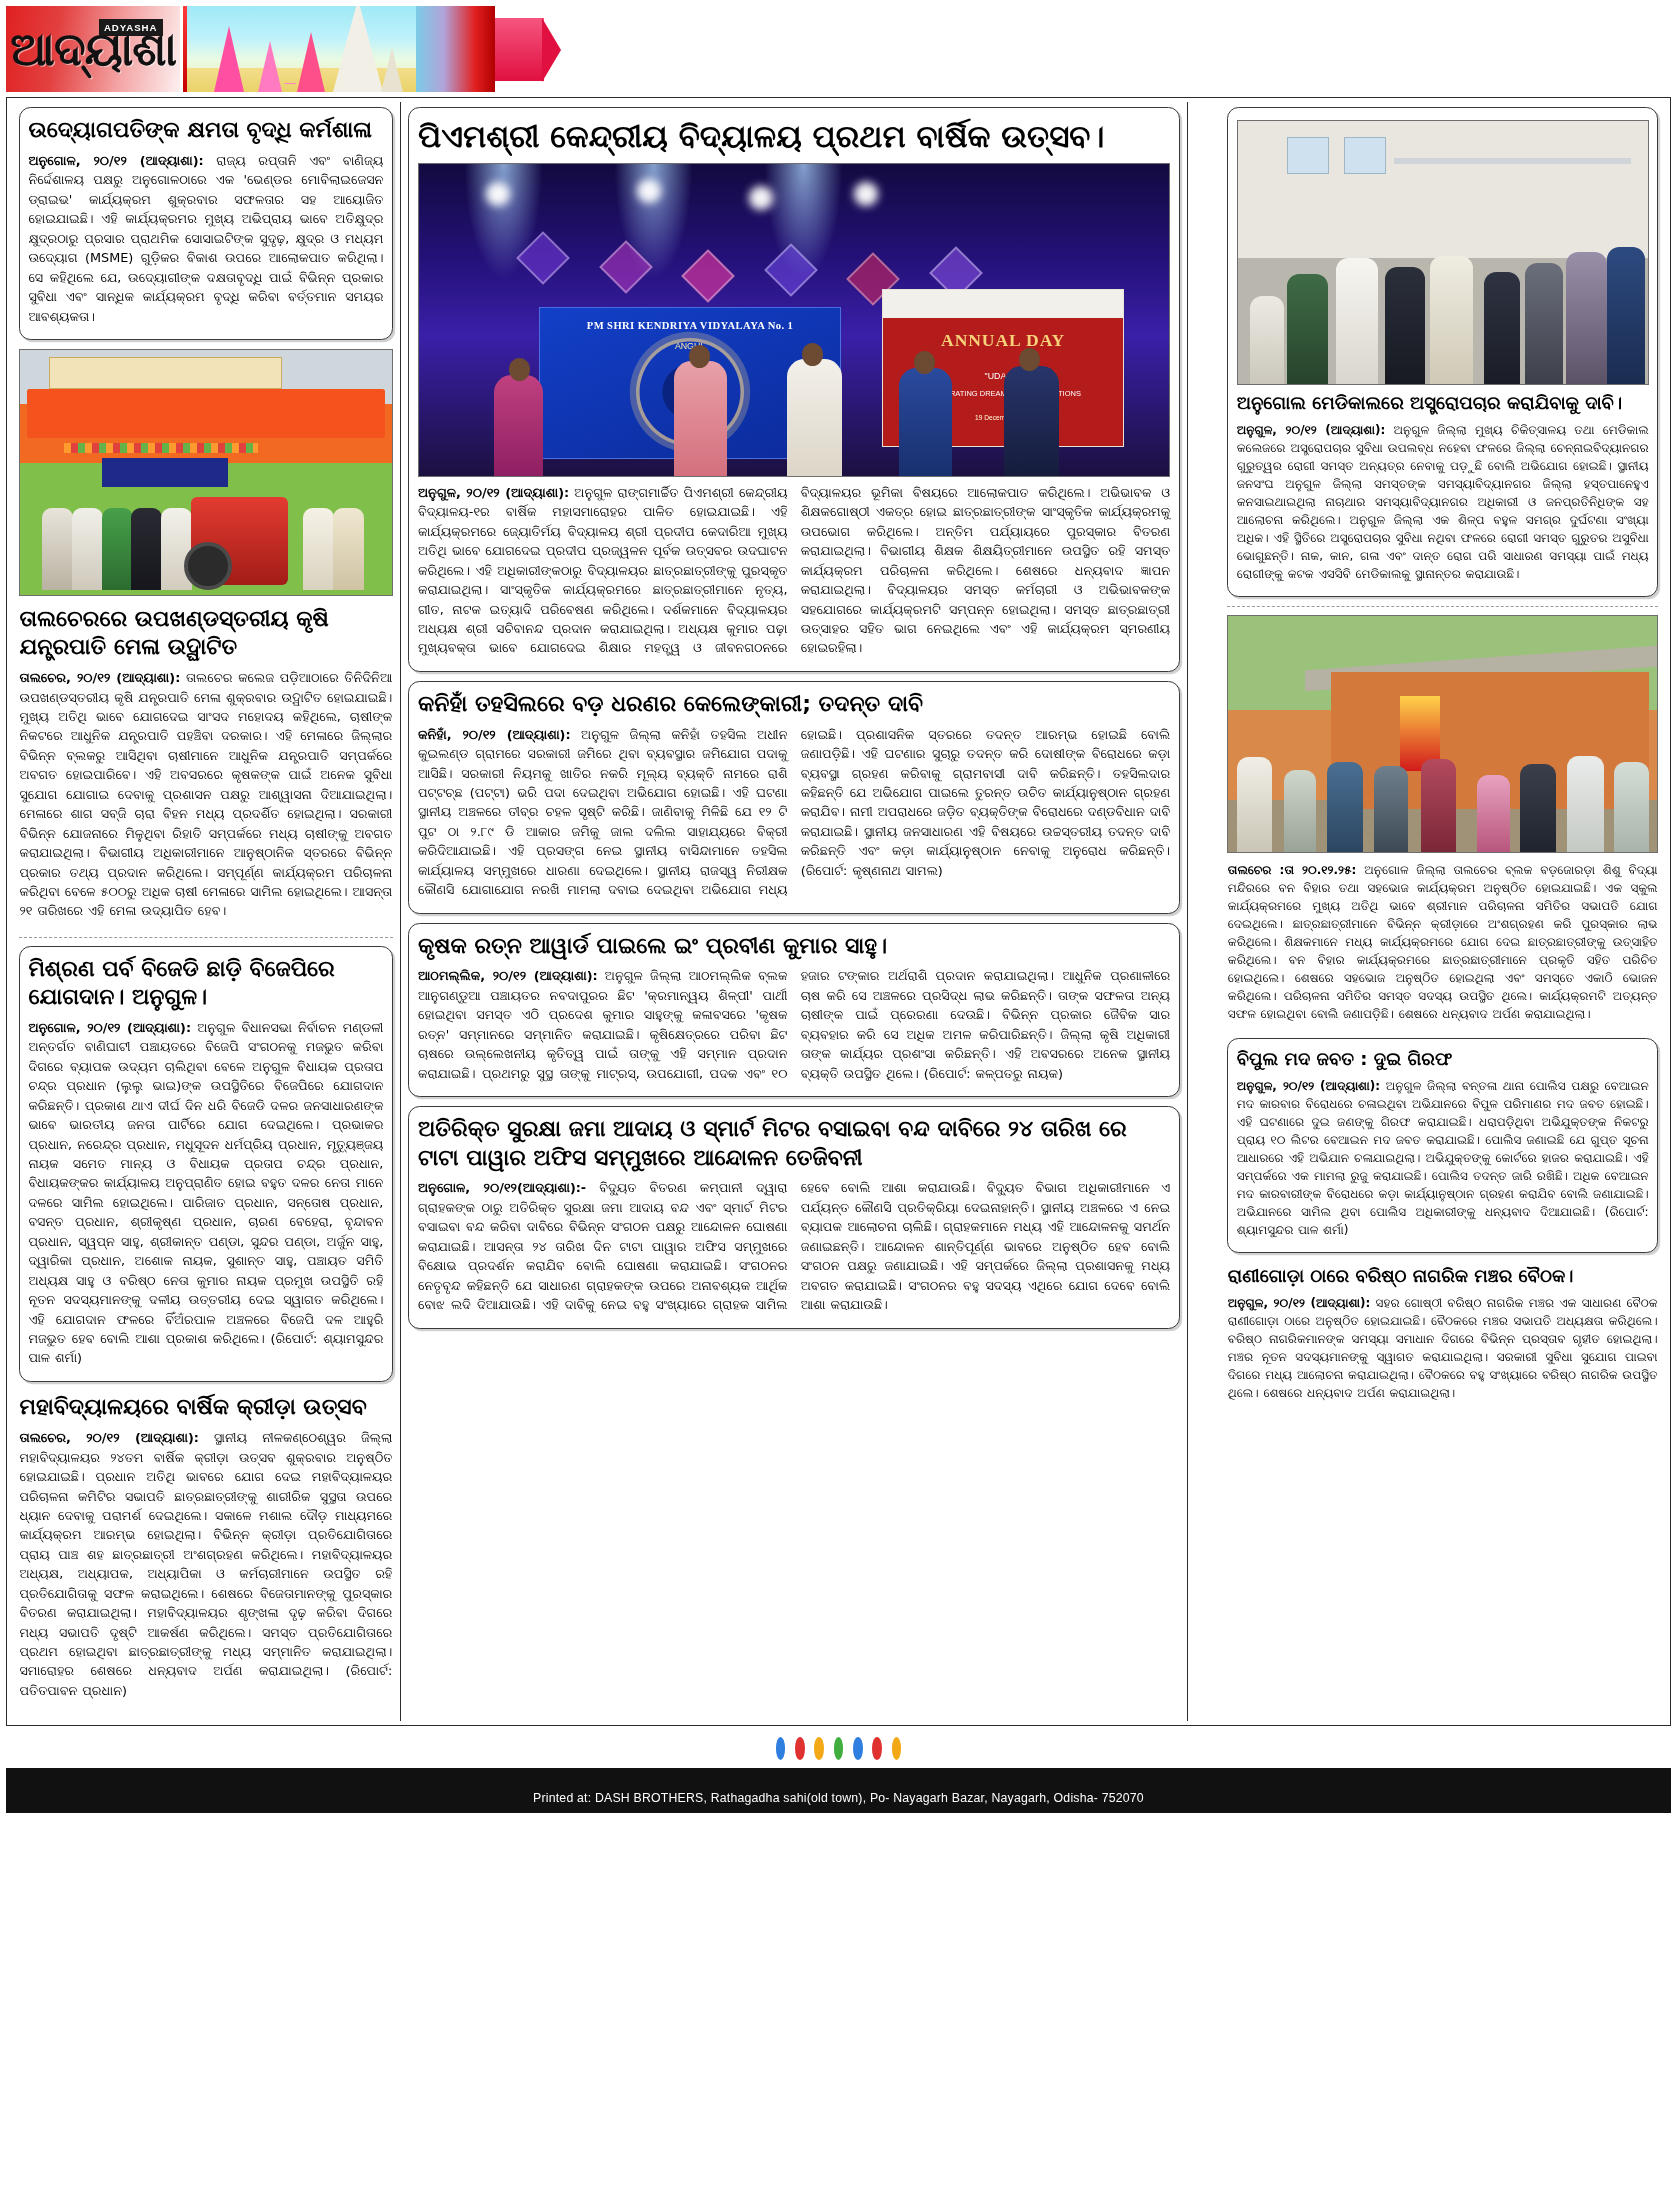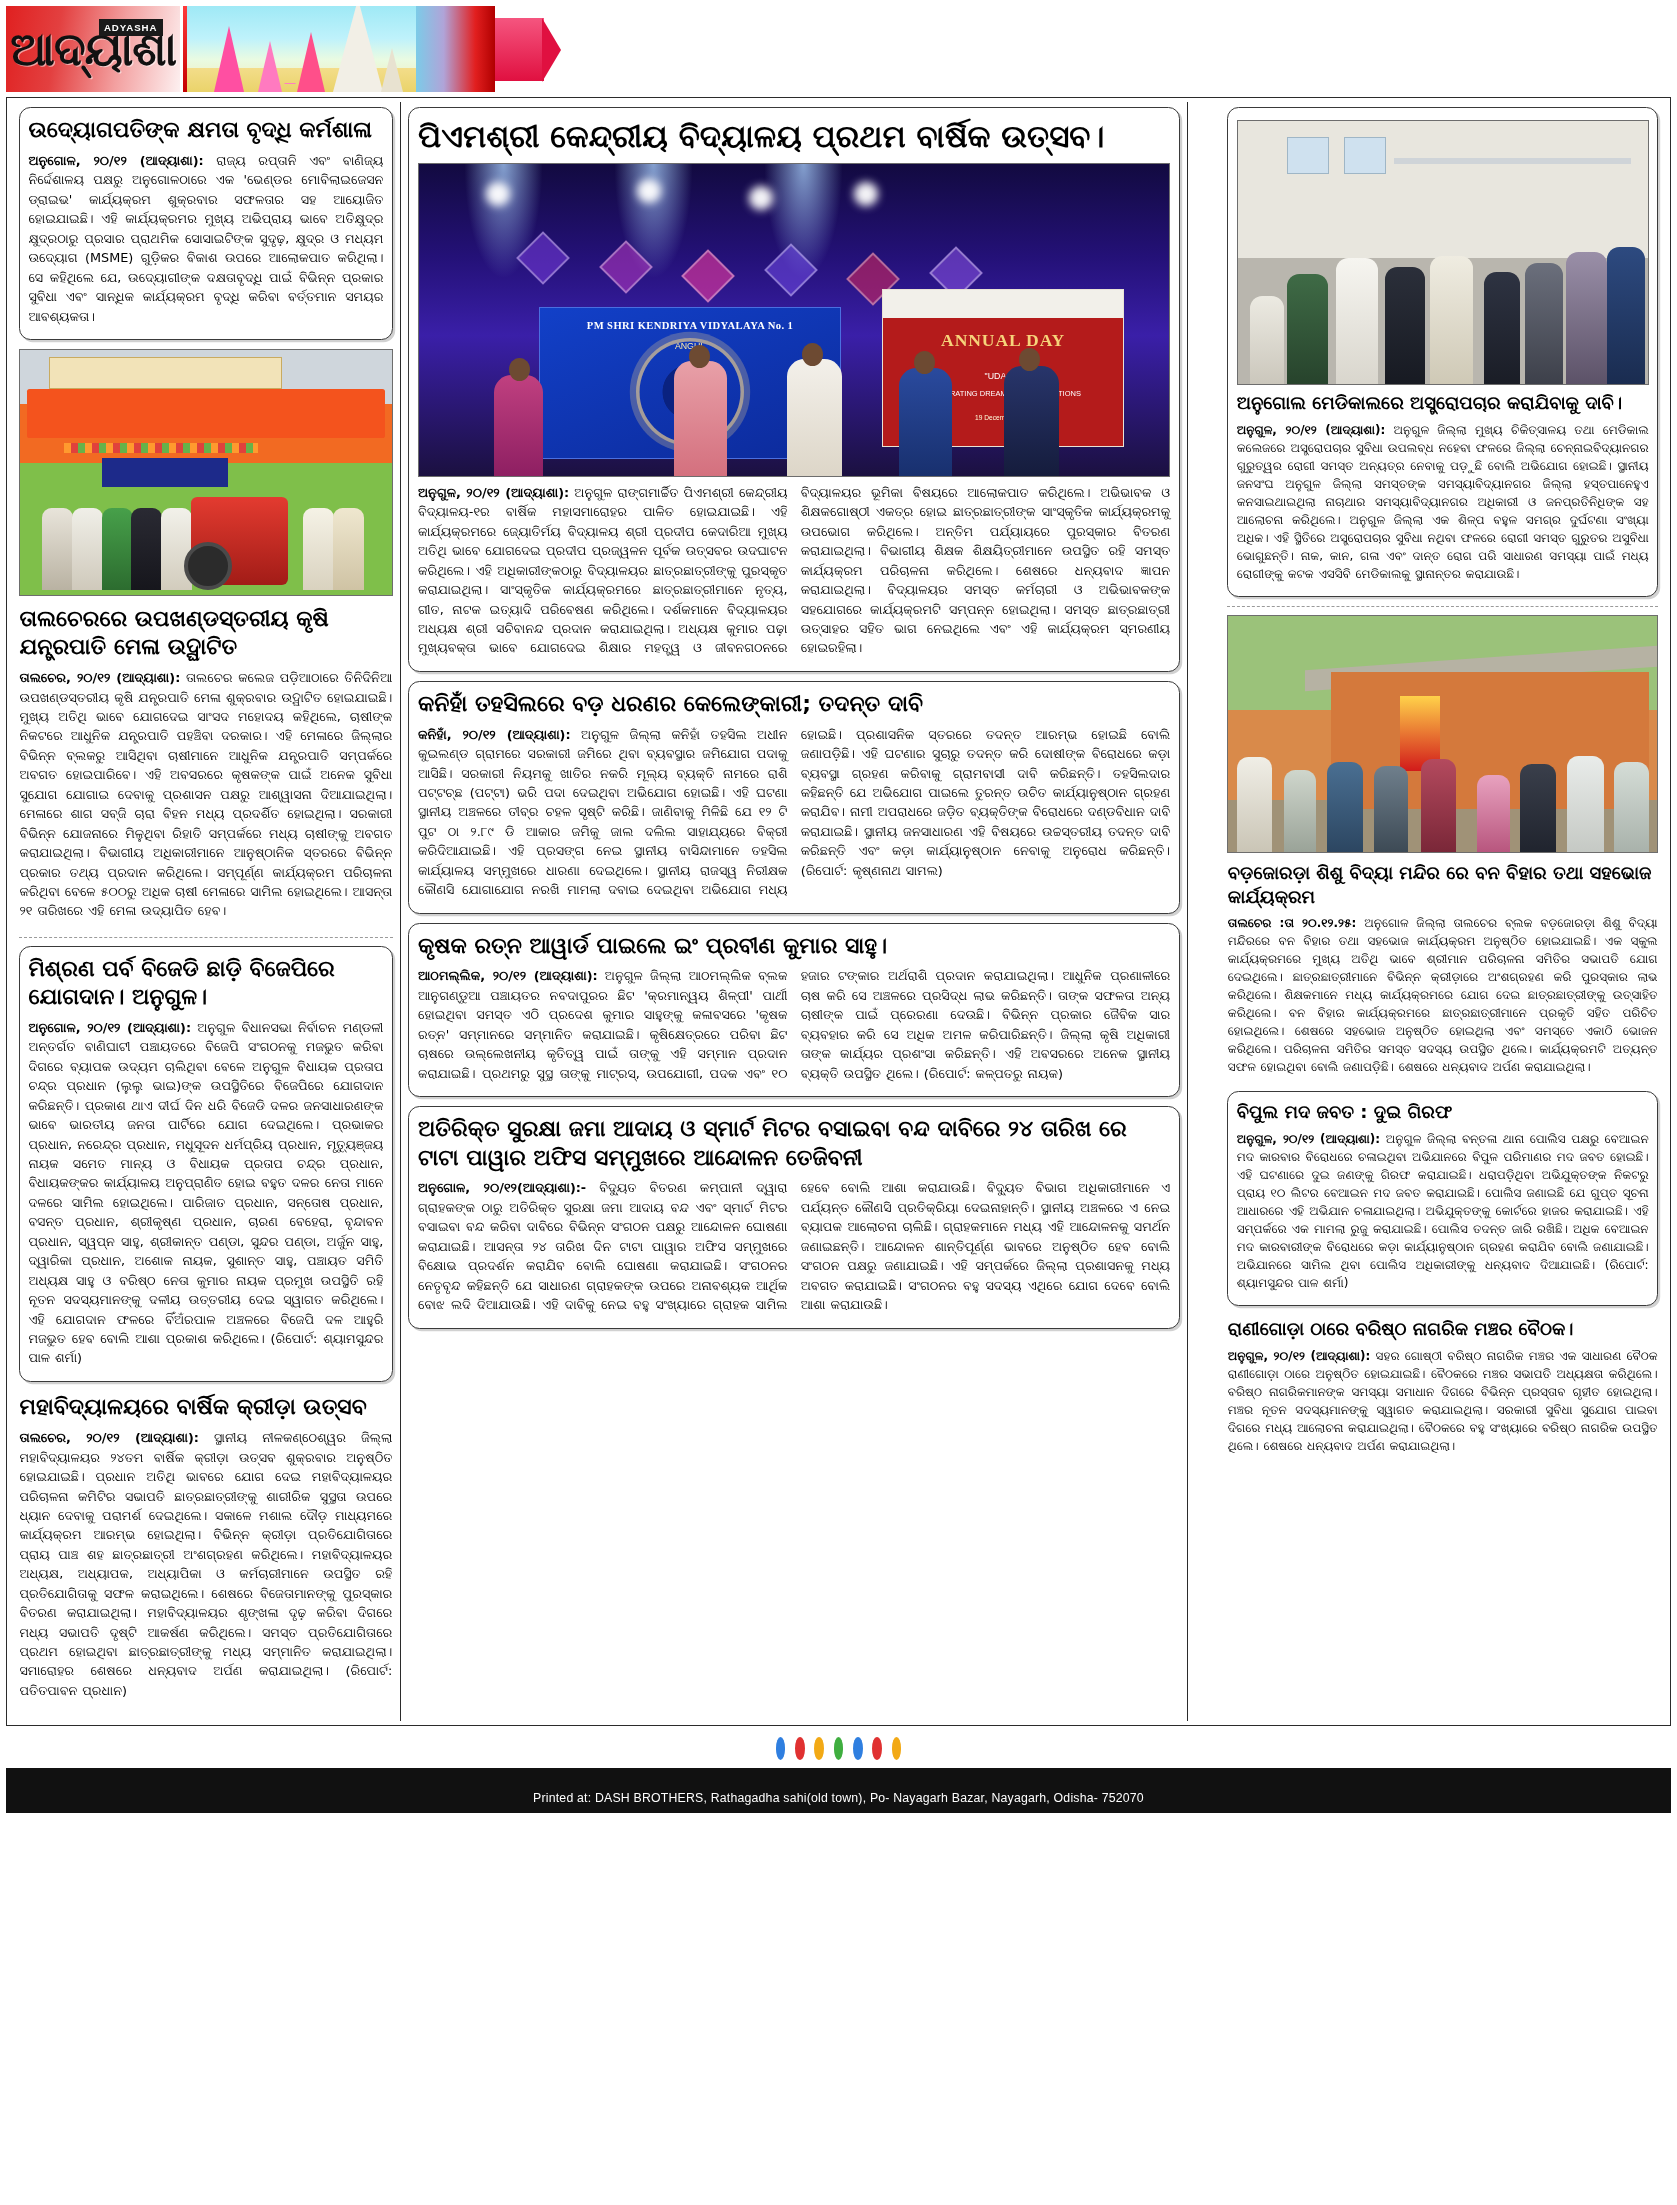--- a/index.html
+++ b/index.html
@@ -478,21 +478,20 @@
           <div class="pr" style="left:23%;width:36px;height:90px;background:linear-gradient(180deg,#4a6f92,#2c4661);"></div>
           <div class="pr" style="left:34%;width:34px;height:86px;background:linear-gradient(180deg,#6f7f8c,#3d4a55);"></div>
           <div class="pr" style="left:45%;width:35px;height:93px;background:linear-gradient(180deg,#b44a5e,#7a2738);"></div>
           <div class="pr" style="left:58%;width:33px;height:77px;background:linear-gradient(180deg,#e8a2bf,#b8567e);"></div>
           <div class="pr" style="left:68%;width:36px;height:88px;background:linear-gradient(180deg,#3a3f4b,#20242e);"></div>
           <div class="pr" style="left:79%;width:37px;height:96px;background:linear-gradient(180deg,#e9ecea,#c5c9c4);"></div>
           <div class="pr" style="left:90%;width:35px;height:90px;background:linear-gradient(180deg,#d5ddd7,#a9b2ab);"></div>
         </div>
 
         <div class="plain">
-          <h3 class="hl">ବଡ଼ଜୋରଡ଼ା ଶିଶୁ ବିଦ୍ୟା ମନ୍ଦିର ରେ ବନ ବିହାର ତଥା ସହଭୋଜ କାର୍ଯ୍ୟକ୍ରମ</h3>
           <p class="body small"><span class="dateline">ତାଲଚେର :ତା ୨୦.୧୨.୨୫:</span>
             <span>ଅନୁଗୋଳ ଜିଲ୍ଲା ତାଲଚେର ବ୍ଲକ ବଡ଼ଜୋରଡ଼ା ଶିଶୁ ବିଦ୍ୟା ମନ୍ଦିରରେ ବନ ବିହାର ତଥା ସହଭୋଜ କାର୍ଯ୍ୟକ୍ରମ ଅନୁଷ୍ଠିତ ହୋଇଯାଇଛି। ଏକ ସ୍କୁଲ କାର୍ଯ୍ୟକ୍ରମରେ ମୁଖ୍ୟ ଅତିଥି ଭାବେ ଶ୍ରୀମାନ ପରିଚାଳନା ସମିତିର ସଭାପତି ଯୋଗ ଦେଇଥିଲେ। ଛାତ୍ରଛାତ୍ରୀମାନେ ବିଭିନ୍ନ କ୍ରୀଡ଼ାରେ ଅଂଶଗ୍ରହଣ କରି ପୁରସ୍କାର ଲାଭ କରିଥିଲେ। ଶିକ୍ଷକମାନେ ମଧ୍ୟ କାର୍ଯ୍ୟକ୍ରମରେ ଯୋଗ ଦେଇ ଛାତ୍ରଛାତ୍ରୀଙ୍କୁ ଉତ୍ସାହିତ କରିଥିଲେ। ବନ ବିହାର କାର୍ଯ୍ୟକ୍ରମରେ ଛାତ୍ରଛାତ୍ରୀମାନେ ପ୍ରକୃତି ସହିତ ପରିଚିତ ହୋଇଥିଲେ। ଶେଷରେ ସହଭୋଜ ଅନୁଷ୍ଠିତ ହୋଇଥିଲା ଏବଂ ସମସ୍ତେ ଏକାଠି ଭୋଜନ କରିଥିଲେ। ପରିଚାଳନା ସମିତିର ସମସ୍ତ ସଦସ୍ୟ ଉପସ୍ଥିତ ଥିଲେ। କାର୍ଯ୍ୟକ୍ରମଟି ଅତ୍ୟନ୍ତ ସଫଳ ହୋଇଥିବା ବୋଲି ଜଣାପଡ଼ିଛି। ଶେଷରେ ଧନ୍ୟବାଦ ଅର୍ପଣ କରାଯାଇଥିଲା।</span></p>
         </div>
 
         <div class="card">
           <h3 class="hl">ବିପୁଲ ମଦ ଜବତ : ଦୁଇ ଗିରଫ</h3>
           <p class="body small"><span class="dateline">ଅନୁଗୁଳ, ୨୦/୧୨ (ଆଦ୍ୟାଶା):</span>
             <span>ଅନୁଗୁଳ ଜିଲ୍ଲା ବନ୍ତଳା ଥାନା ପୋଲିସ ପକ୍ଷରୁ ବେଆଇନ ମଦ କାରବାର ବିରୋଧରେ ଚଳାଇଥିବା ଅଭିଯାନରେ ବିପୁଳ ପରିମାଣର ମଦ ଜବତ ହୋଇଛି। ଏହି ଘଟଣାରେ ଦୁଇ ଜଣଙ୍କୁ ଗିରଫ କରାଯାଇଛି। ଧରାପଡ଼ିଥିବା ଅଭିଯୁକ୍ତଙ୍କ ନିକଟରୁ ପ୍ରାୟ ୧୦ ଲିଟର ବେଆଇନ ମଦ ଜବତ କରାଯାଇଛି। ପୋଲିସ ଜଣାଇଛି ଯେ ଗୁପ୍ତ ସୂଚନା ଆଧାରରେ ଏହି ଅଭିଯାନ ଚଳାଯାଇଥିଲା। ଅଭିଯୁକ୍ତଙ୍କୁ କୋର୍ଟରେ ହାଜର କରାଯାଇଛି। ଏହି ସମ୍ପର୍କରେ ଏକ ମାମଲା ରୁଜୁ କରାଯାଇଛି। ପୋଲିସ ତଦନ୍ତ ଜାରି ରଖିଛି। ଅଧିକ ବେଆଇନ ମଦ କାରବାରୀଙ୍କ ବିରୋଧରେ କଡ଼ା କାର୍ଯ୍ୟାନୁଷ୍ଠାନ ଗ୍ରହଣ କରାଯିବ ବୋଲି ଜଣାଯାଇଛି। ଅଭିଯାନରେ ସାମିଲ ଥିବା ପୋଲିସ ଅଧିକାରୀଙ୍କୁ ଧନ୍ୟବାଦ ଦିଆଯାଇଛି। (ରିପୋର୍ଟ: ଶ୍ୟାମସୁନ୍ଦର ପାଳ ଶର୍ମା)</span></p>
         </div>
 

